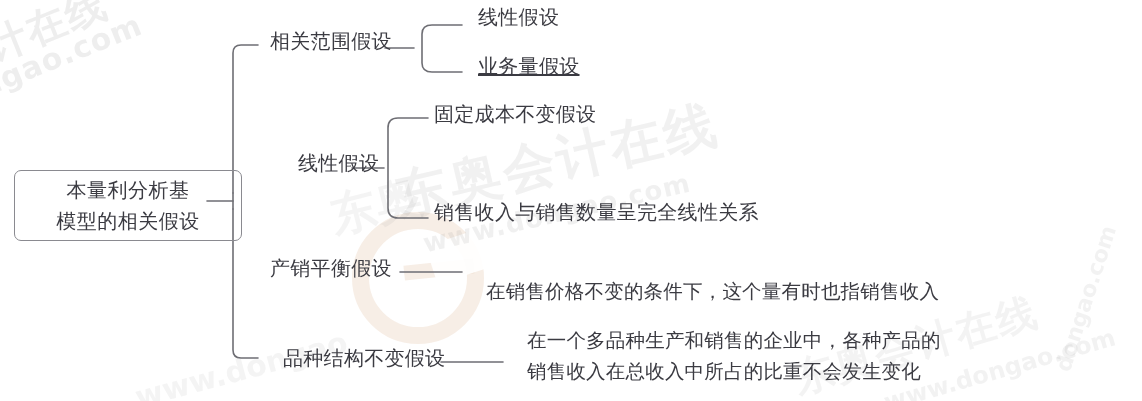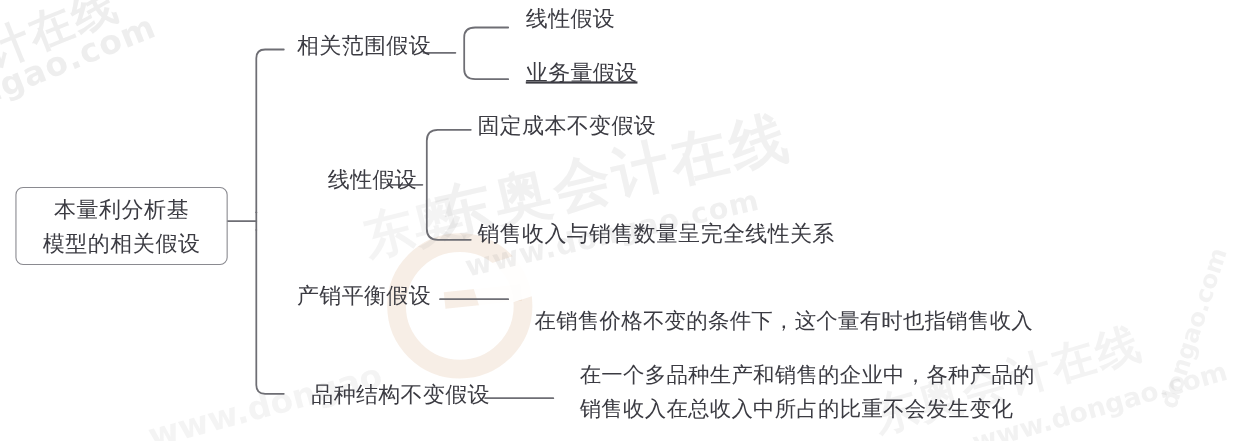--- a/index.html
+++ b/index.html
@@ -131,21 +131,21 @@
     stroke-width: 1.6;
     stroke-linecap: round;
     stroke-linejoin: round;
   }
 
   
   .root-node {
     position: absolute;
     left: 14px;
     top: 170px;
-    width: 193px;
+    width: 228px;
     height: 71px;
     border: 1.4px solid #8a8a90;
     border-radius: 7px;
     box-sizing: border-box;
     background: transparent;
     z-index: 2;
     display: flex;
     flex-direction: column;
     align-items: center;
     justify-content: center;

